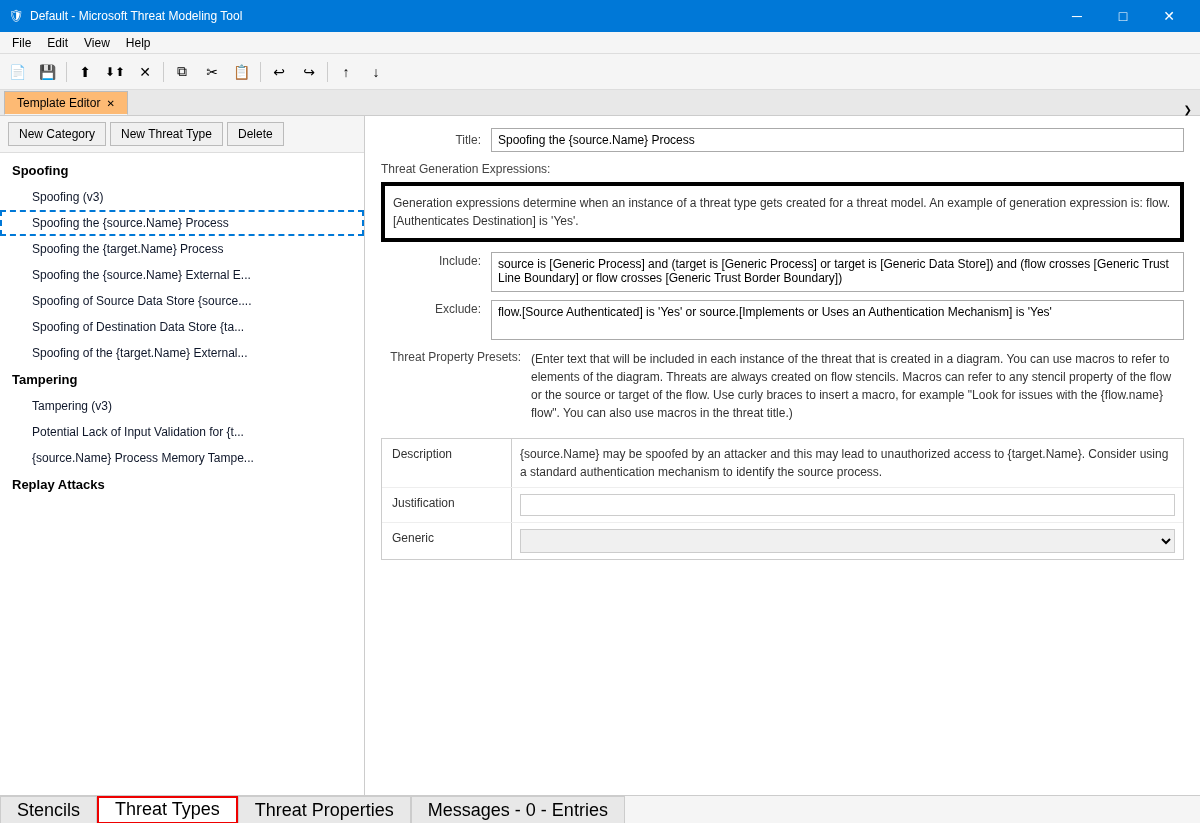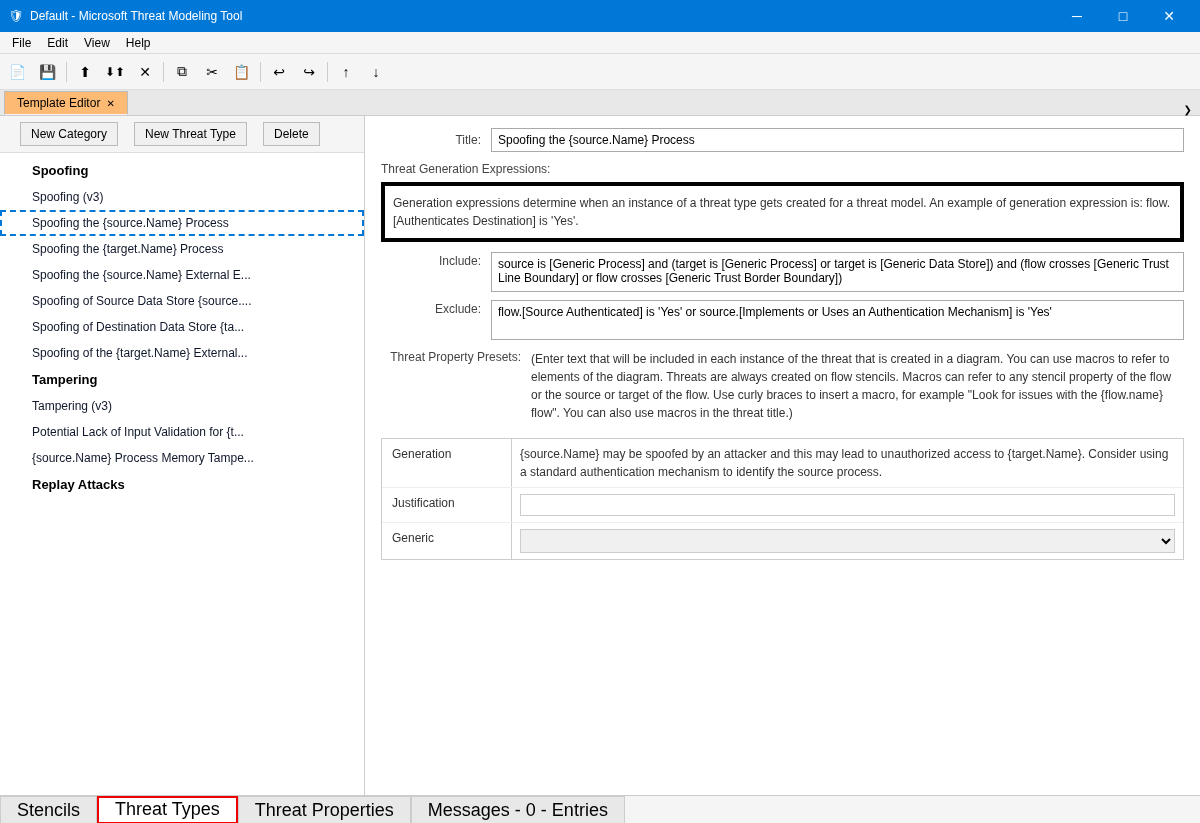--- a/index.html
+++ b/index.html
@@ -103,31 +103,30 @@
       gap: 4px;
       border-bottom: 1px solid #ddd;
       background: #f5f5f5;
     }
     .left-toolbar-btn {
       padding: 4px 10px;
       background: #f0f0f0;
       border: 1px solid #bbb;
       cursor: pointer;
       font-size: 12px;
-      margin-left: 12px;
     }
 
     .left-list {
       flex: 1;
       overflow-y: auto;
       padding: 4px 0;
     }
 
     .list-category {
-      padding: 6px 32px;
+      padding: 6px 12px;
       font-size: 13px;
       font-weight: 600;
       color: #000;
       cursor: default;
     }
 
     .list-item {
       padding: 6px 32px;
       font-size: 12px;
       cursor: pointer;
@@ -404,21 +403,21 @@
 
     <div class="presets-section">
       <div style="display:flex; align-items:flex-start; margin-bottom:8px;">
         <span class="form-label" style="width:150px; white-space:nowrap;">Threat Property Presets:</span>
         <div class="presets-description" style="flex:1;">(Enter text that will be included in each instance of the threat that is created in a diagram. You can use macros to refer to elements of the diagram. Threats are always created on flow stencils. Macros can refer to any stencil property of the flow or the source or target of the flow. Use curly braces to insert a macro, for example "Look for issues with the {flow.name} flow". You can also use macros in the threat title.)</div>
       </div>
 
       <div class="presets-table">
         <div class="presets-table-row">
           <div class="presets-table-key">
-            <span>Generation</span>
+            <span>Description</span>
           </div>
           <div class="presets-table-val">{source.Name} may be spoofed by an attacker and this may lead to unauthorized access to {target.Name}. Consider using a standard authentication mechanism to identify the source process.</div>
         </div>
         <div class="presets-table-row">
           <div class="presets-table-key">
             <span>Justification</span>
           </div>
           <div class="presets-table-val">
             <input class="presets-table-val-input" type="text" style="">
           </div>

